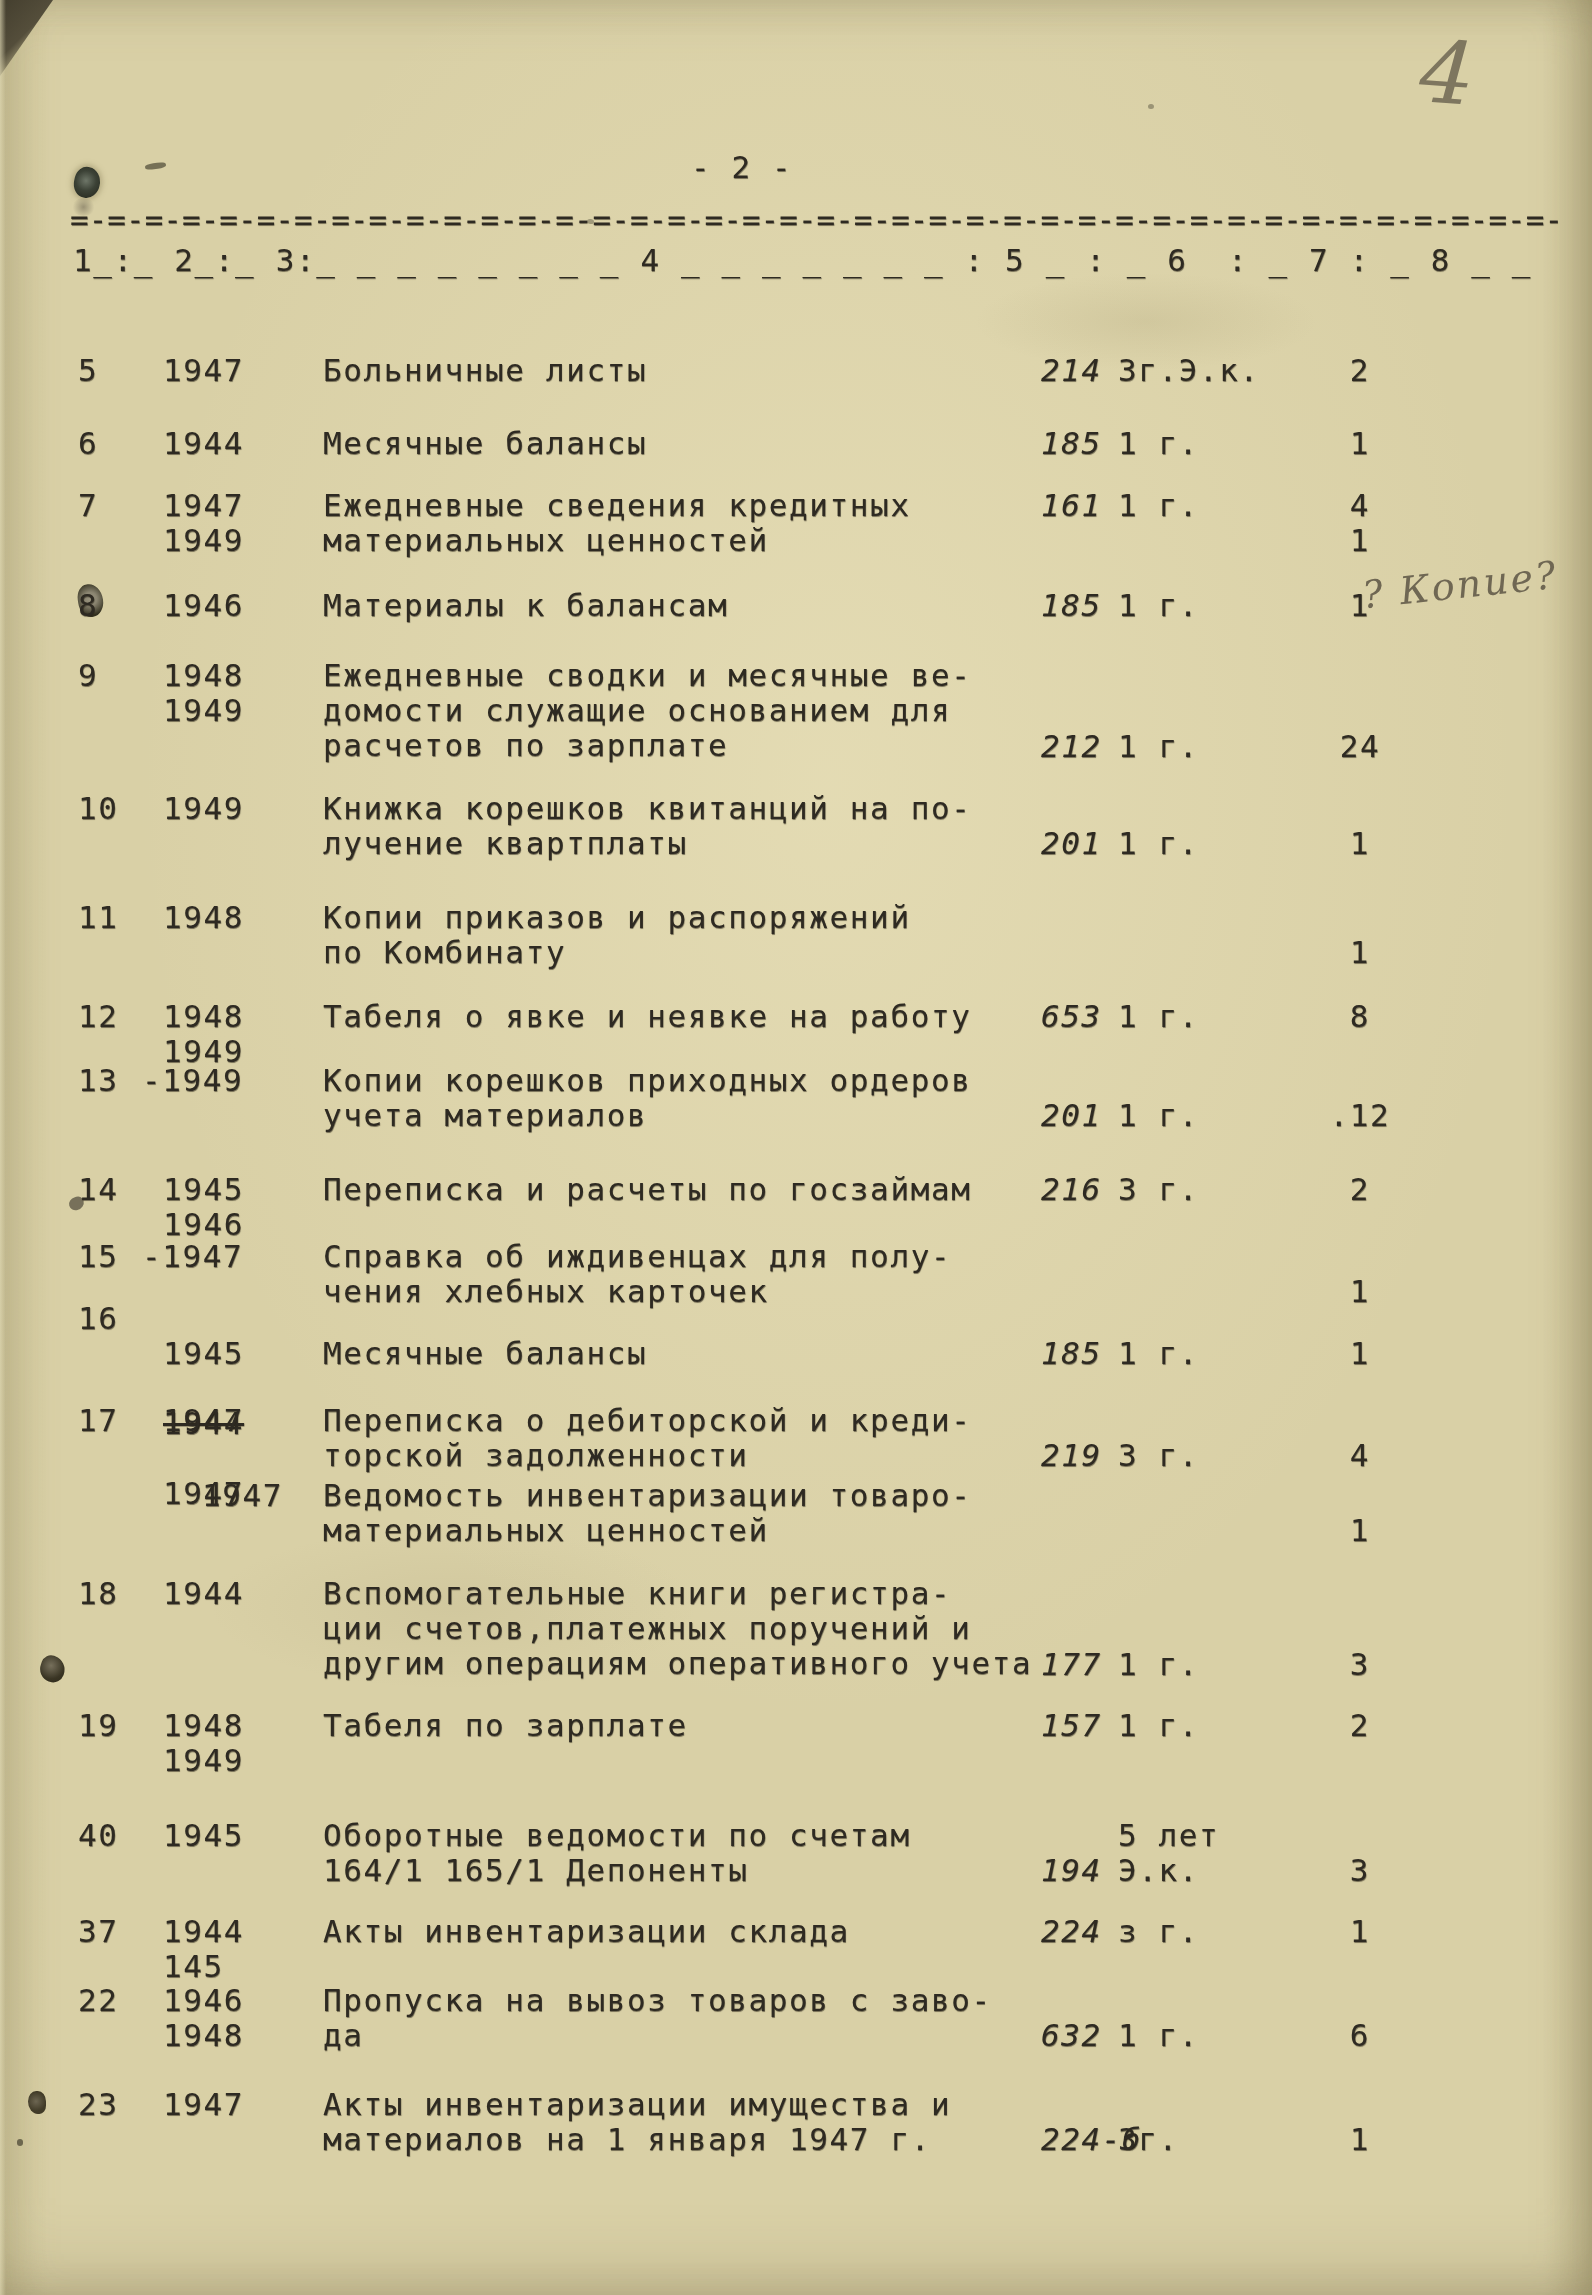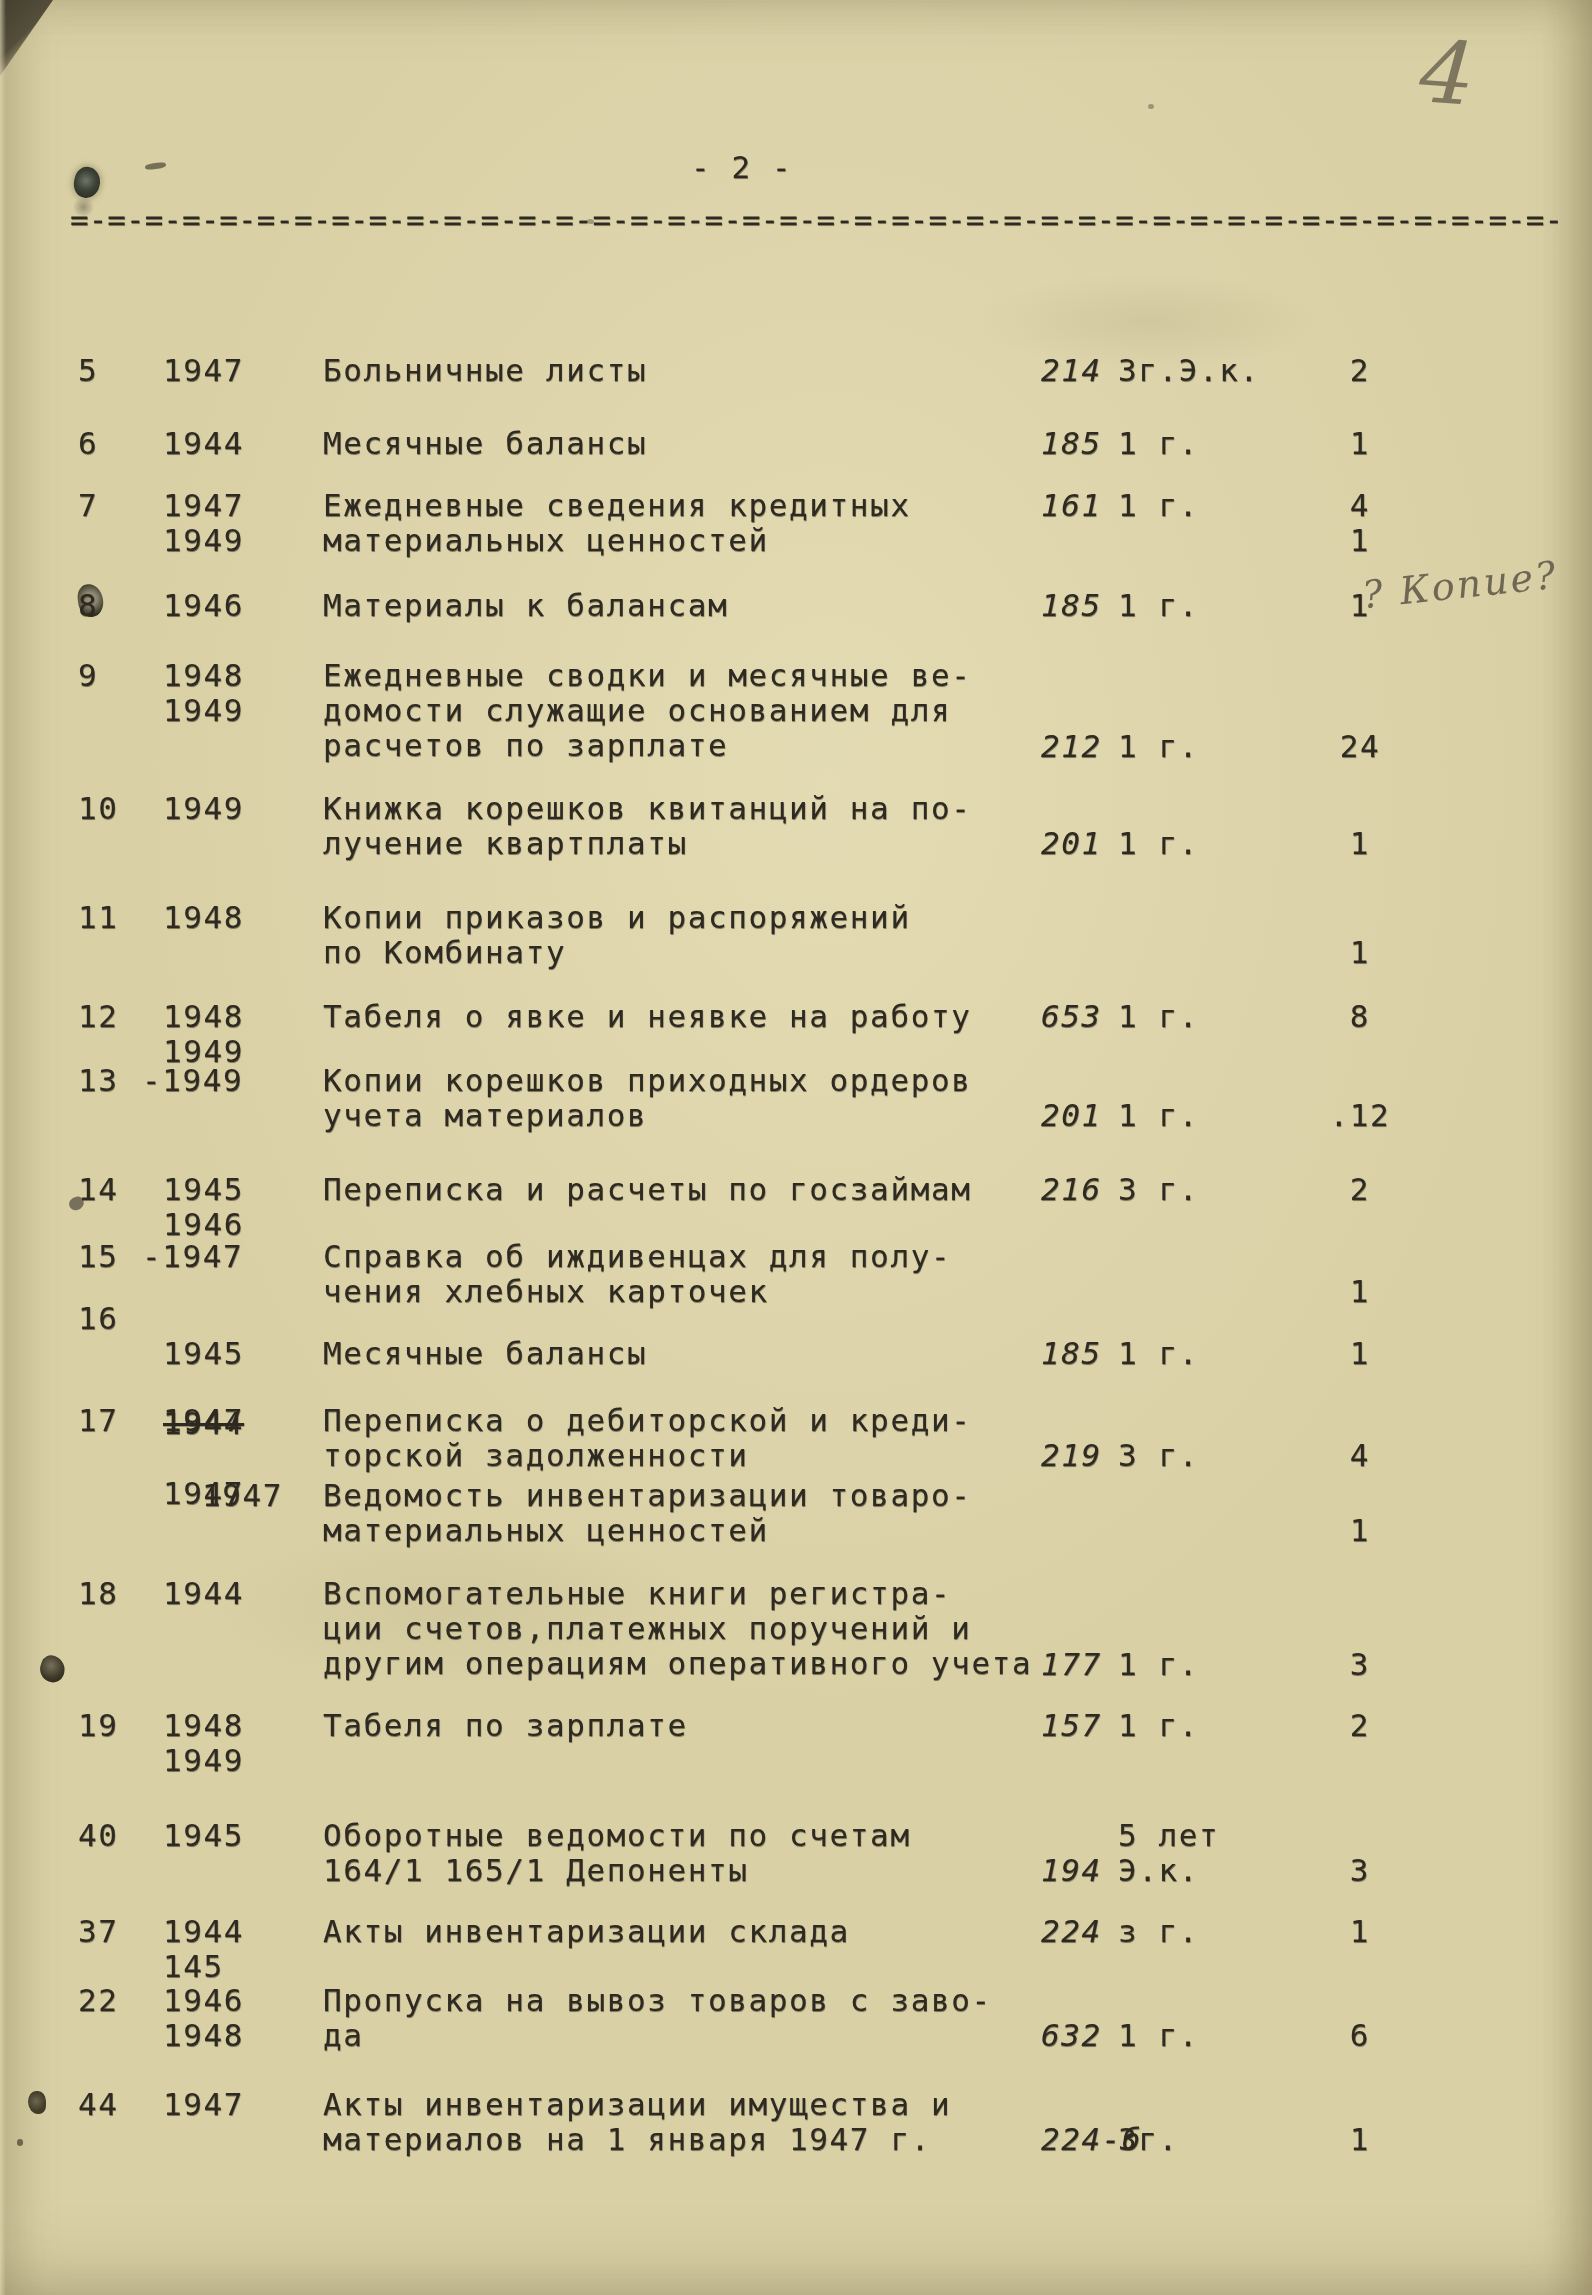--- a/index.html
+++ b/index.html
@@ -110,20 +110,21 @@
   <div class="blot stain1"></div>
   <div class="blot stain2"></div>
   <div class="blot edge-left"></div>
 
   <div class="pencil" style="left:1420px;top:23px;font-size:86px;transform:rotate(4deg);opacity:.85;">4</div>
 
   <div class="tw" style="left:691px;top:150px;">-  2  -</div>
 
   <div class="tw sep" style="left:70px;top:202px;">=-=-=-=-=-=-=-=-=-=-=-=-=-=-=-=-=-=-=-=-=-=-=-=-=-=-=-=-=-=-=-=-=-=-=-=-=-=-=-=-</div>
 
+  <div class="tw hdr" style="left:73px;top:243px;">1_:_ 2_:_ 3:_ _ _ _ _ _ _ _ 4 _ _ _ _ _ _ _ : 5 _ : _ 6  : _ 7 : _ 8 _ _</div>
 
   <div class="row" style="top:353px">
     <div class="tw cell num">5</div>
     <div class="tw cell years">1947</div>
     <div class="tw cell desc">Больничные листы</div>
     <div class="vals" style="top:0px">
       <div class="tw cell art">214</div>
       <div class="tw cell term">Зг.Э.к.</div>
       <div class="tw cell qty">2</div>
     </div>
@@ -343,21 +344,21 @@
     <div class="tw cell desc">Пропуска на вывоз товаров с заво-
 да</div>
     <div class="vals" style="top:35px">
       <div class="tw cell art">632</div>
       <div class="tw cell term">1 г.</div>
       <div class="tw cell qty">6</div>
     </div>
   </div>
 
   <div class="row" style="top:2087px">
-    <div class="tw cell num">44</div>
+    <div class="tw cell num">23</div>
     <div class="tw cell years">1947</div>
     <div class="tw cell desc">Акты инвентаризации имущества и
 материалов на 1 января 1947 г.</div>
     <div class="vals" style="top:35px">
       <div class="tw cell art">224-б</div>
       <div class="tw cell term">3г.</div>
       <div class="tw cell qty">1</div>
     </div>
   </div>
 

